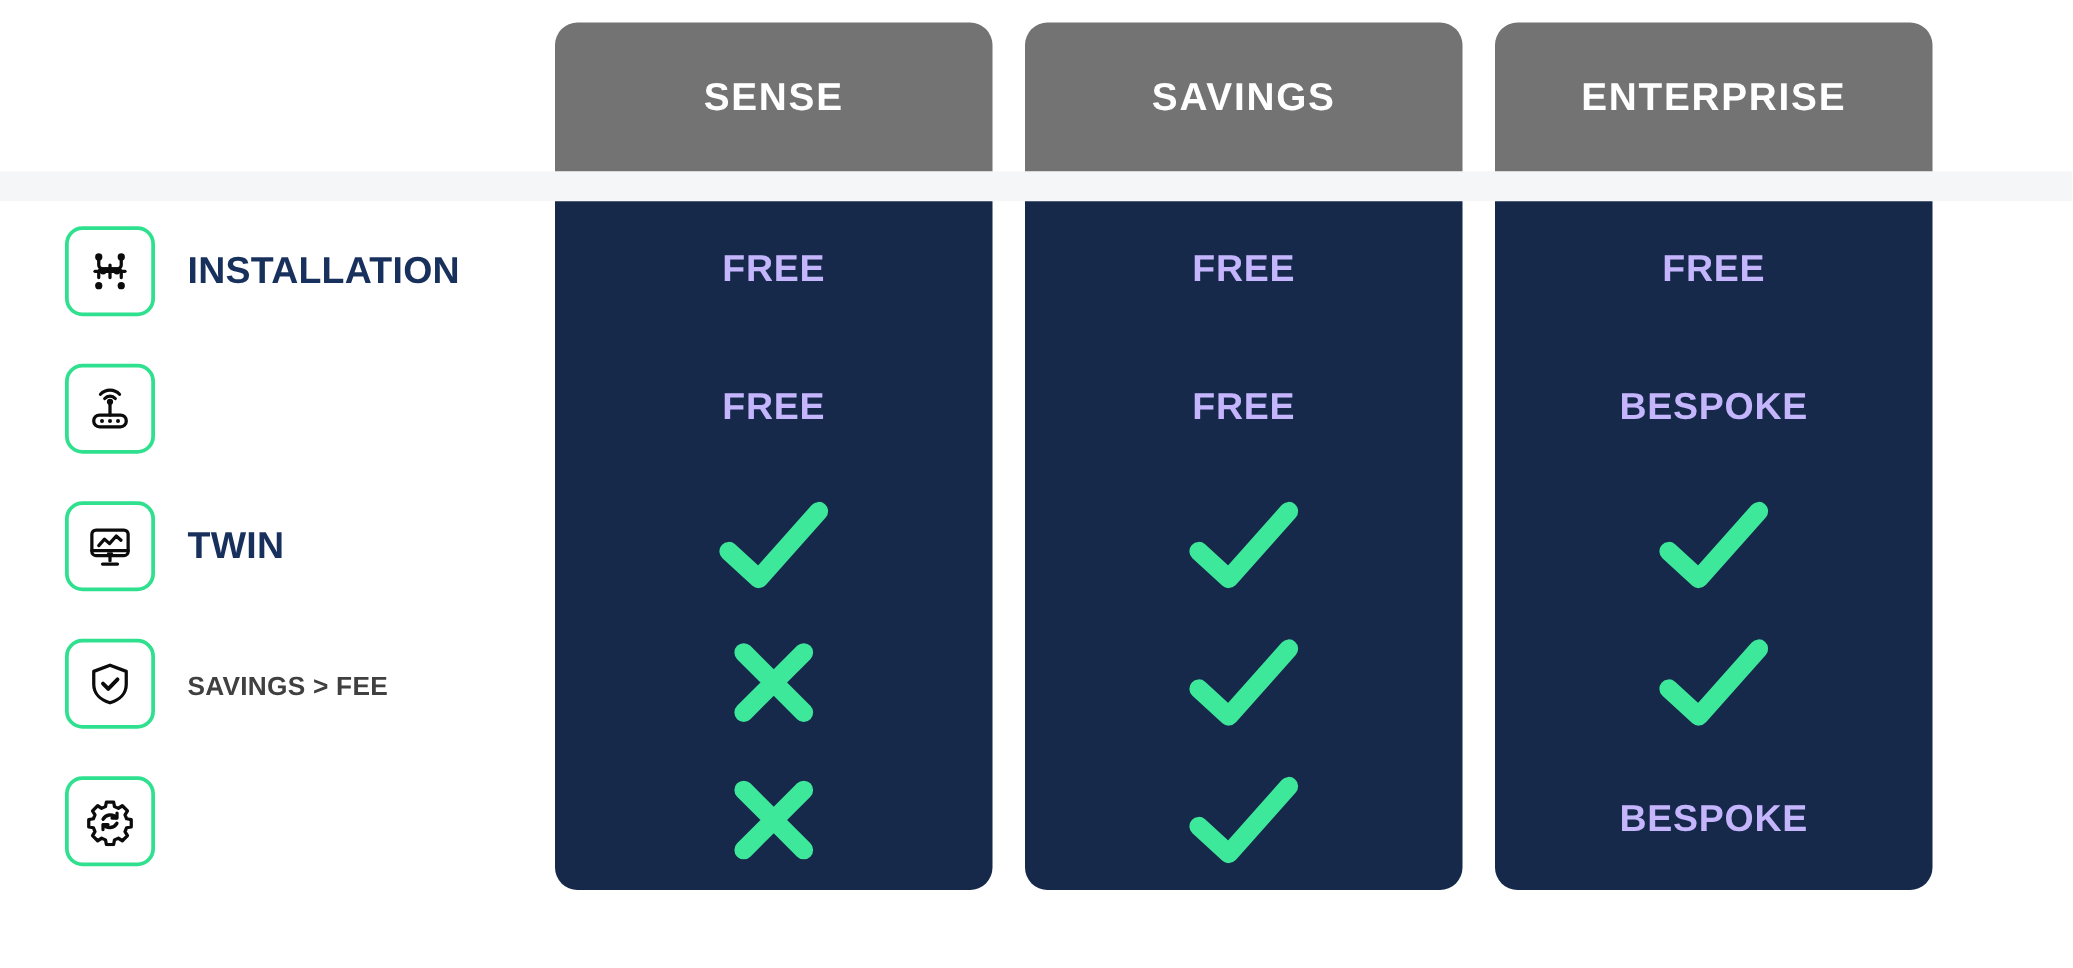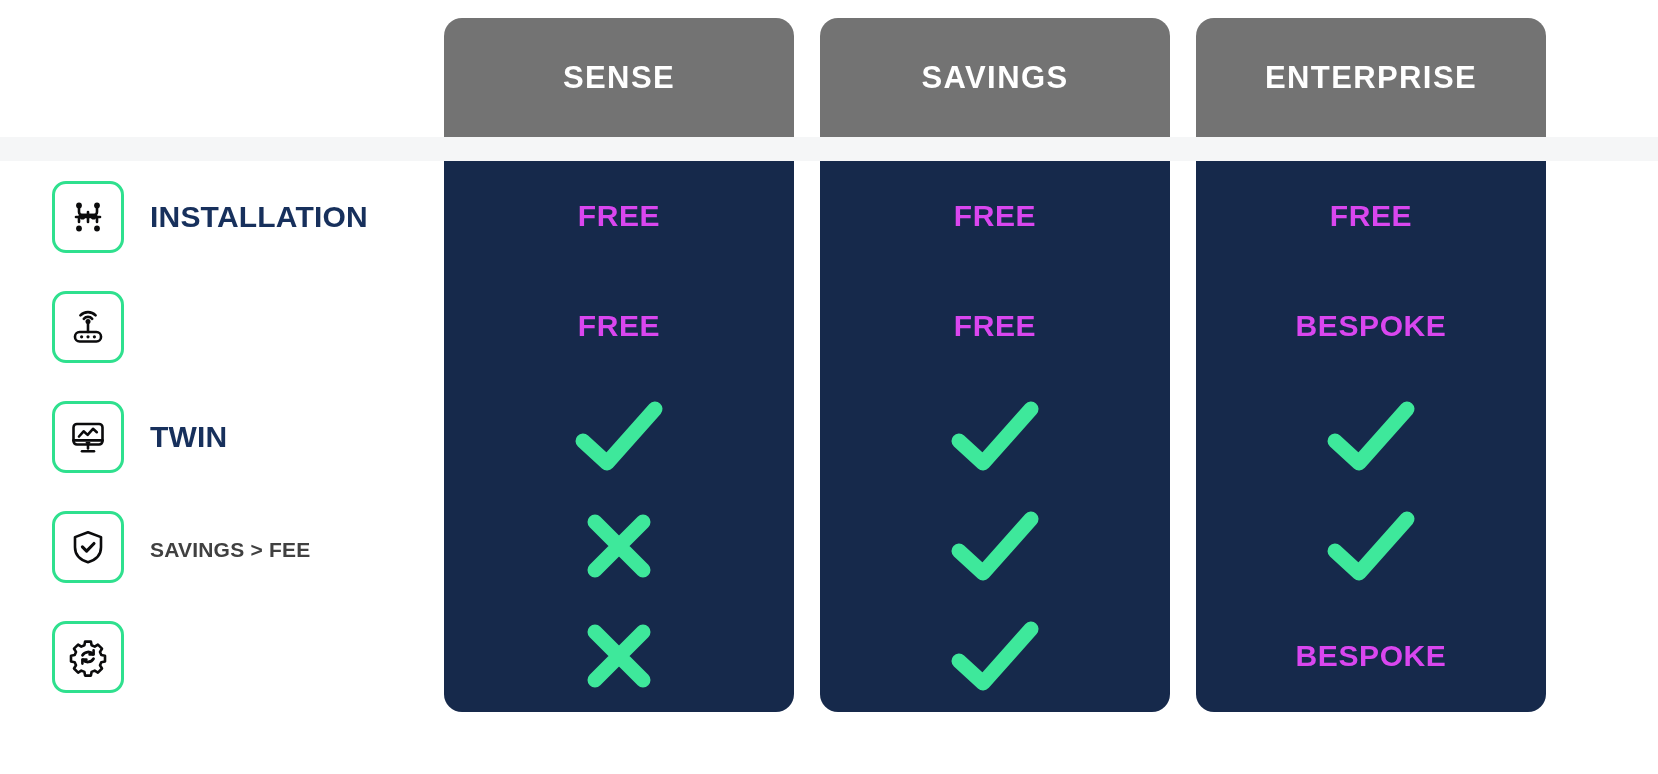--- a/index.html
+++ b/index.html
@@ -117,21 +117,21 @@
     position: absolute;
     left: 0;
     width: 350px;
     height: 110px;
     display: flex;
     align-items: center;
     justify-content: center;
   }
 
   .cell-text {
-    color: #d946ef;
+    color: #c4b5fd;
     font-size: 30px;
     font-weight: 700;
     letter-spacing: 0.6px;
     text-align: center;
   }
 
   .mark-check, .mark-cross { display: block; }
 </style>
 </head>
 <body>

